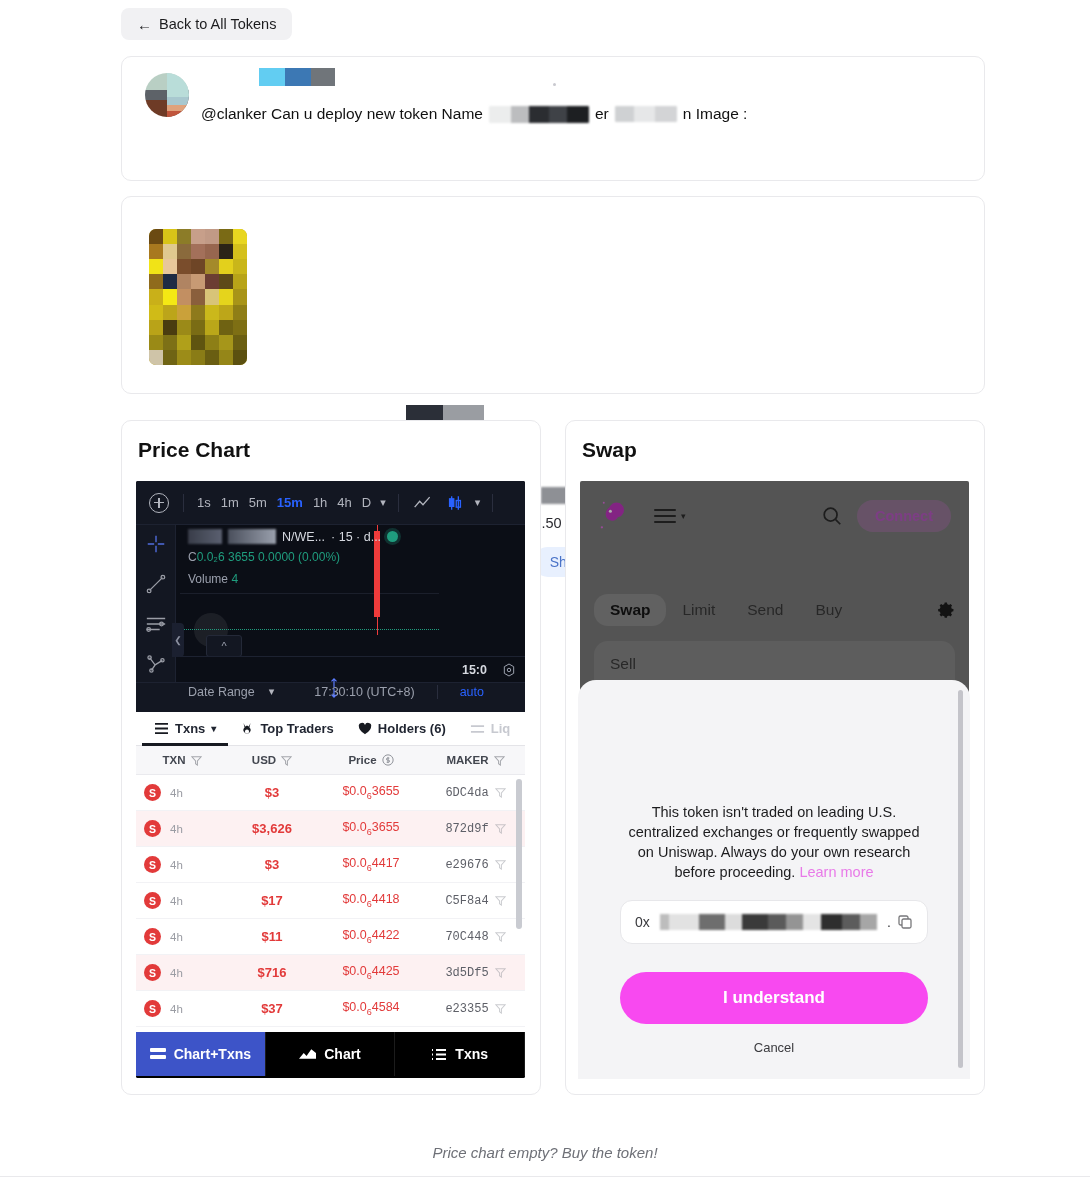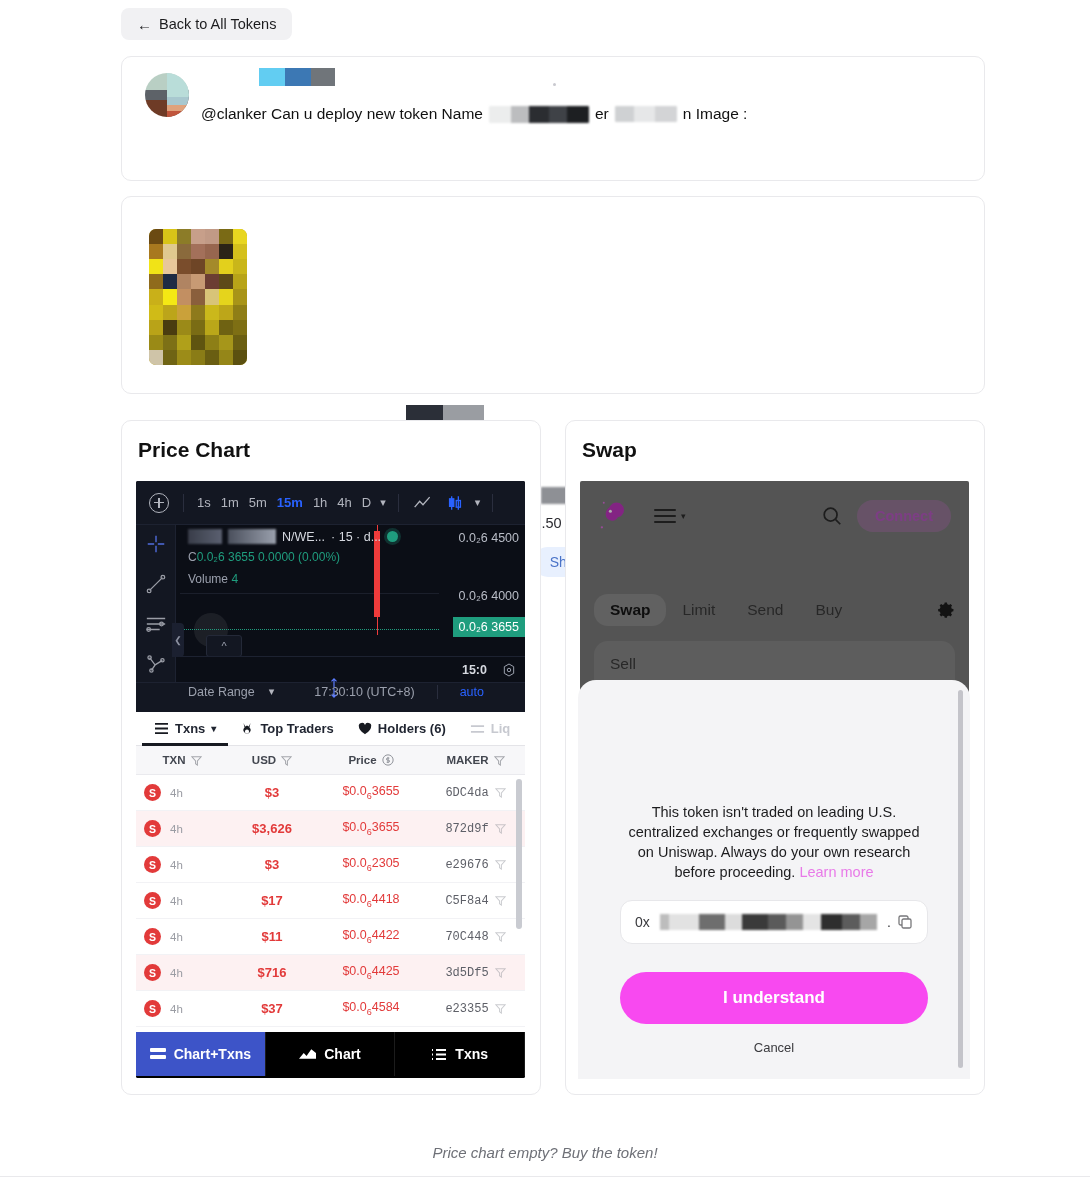--- a/index.html
+++ b/index.html
@@ -510,25 +510,20 @@
         </div>
         <div class="legend-vol">
           <span>Volume</span>
           <span class="v">4</span>
         </div>
       </div>
 
       <div class="collapse-tab">❮</div>
       <div class="caret-box">^</div>
 
-      <div class="price-axis">
-        <div class="pa-lbl" style="top:6px">0.0₂6 4500</div>
-        <div class="pa-lbl" style="top:64px">0.0₂6 4000</div>
-        <div class="pa-cur" style="top:92px">0.0₂6 3655</div>
-      </div>
 
       <div class="time-axis">
         <span class="t">15:0</span>
         <svg width="16" height="16" viewBox="0 0 24 24" fill="none" stroke="#9ba0ad" stroke-width="1.5">
           <path d="M12 3l7 4v10l-7 4-7-4V7z"></path>
             <circle cx="12" cy="12" r="2.6"></circle>
         </svg>
       </div>
     </div>
 
@@ -639,21 +634,21 @@
       </div>
       <div class="trow">
         <div class="c c1">
             <span class="sbadge">S</span>
             <span class="age">4h</span>
           </div>
         <div class="c c2">
             <span class="usd">$3</span>
           </div>
         <div class="c c3">
-            <span class="prc"><span>$0.0</span><sub>6</sub><span>2305</span></span>
+            <span class="prc"><span>$0.0</span><sub>6</sub><span>4417</span></span>
           </div>
         <div class="c c4">
             <span class="mkr">e29676</span>
             <svg class="funnel" width="11" height="11" viewBox="0 0 12 12" stroke="#8a8d95" stroke-width="1.1" fill="none">
               <path d="M1 2h10L7 6.5V11L5 9.5V6.5z"></path>
             </svg>
           </div>
       </div>
       <div class="trow">
         <div class="c c1">

